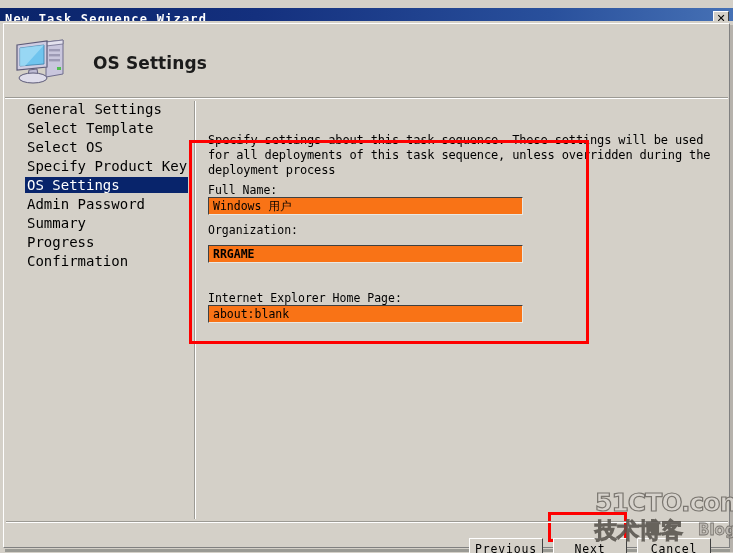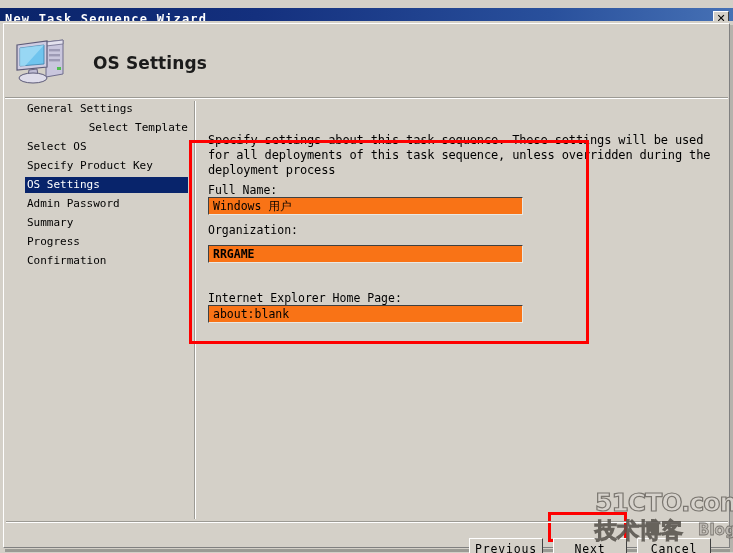--- a/index.html
+++ b/index.html
@@ -144,21 +144,21 @@
     width: 186px;
     height: 416px;
     background: #d4d0c8;
   }
   .nav-item {
     position: absolute;
     left: 19px;
     width: 163px;
     height: 16px;
     font-family: "DejaVu Sans Mono", monospace;
-    font-size: 11px;
+    font-size: 14px;
     color: #000000;
     white-space: nowrap;
     padding-left: 2px;
     box-sizing: border-box;
     line-height: 16px;
     cursor: default;
   }
   .nav-item.selected {
     background: #08246b;
     color: #ffffff;
@@ -339,21 +339,21 @@
 
           <ellipse cx="20" cy="44" rx="14" ry="5" fill="#dedcea" stroke="#5c5a78" stroke-width="1"></ellipse>
         </svg>
       </div>
       <div id="header-title">OS Settings</div>
     </div>
     <div id="header-sep"></div>
 
     <div id="sidebar">
       <div class="nav-item" style="top:0px;">General Settings</div>
-      <div class="nav-item" style="top:19px;text-align:right;">Select Template</div>
+      <div class="nav-item" style="top:19px;">Select Template</div>
       <div class="nav-item" style="top:38px;">Select OS</div>
       <div class="nav-item" style="top:57px;">Specify Product Key</div>
       <div class="nav-item selected" style="top:76px;">OS Settings</div>
       <div class="nav-item" style="top:95px;">Admin Password</div>
       <div class="nav-item" style="top:114px;">Summary</div>
       <div class="nav-item" style="top:133px;">Progress</div>
       <div class="nav-item" style="top:152px;">Confirmation</div>
     </div>
 
     <div id="v-sep"></div>

